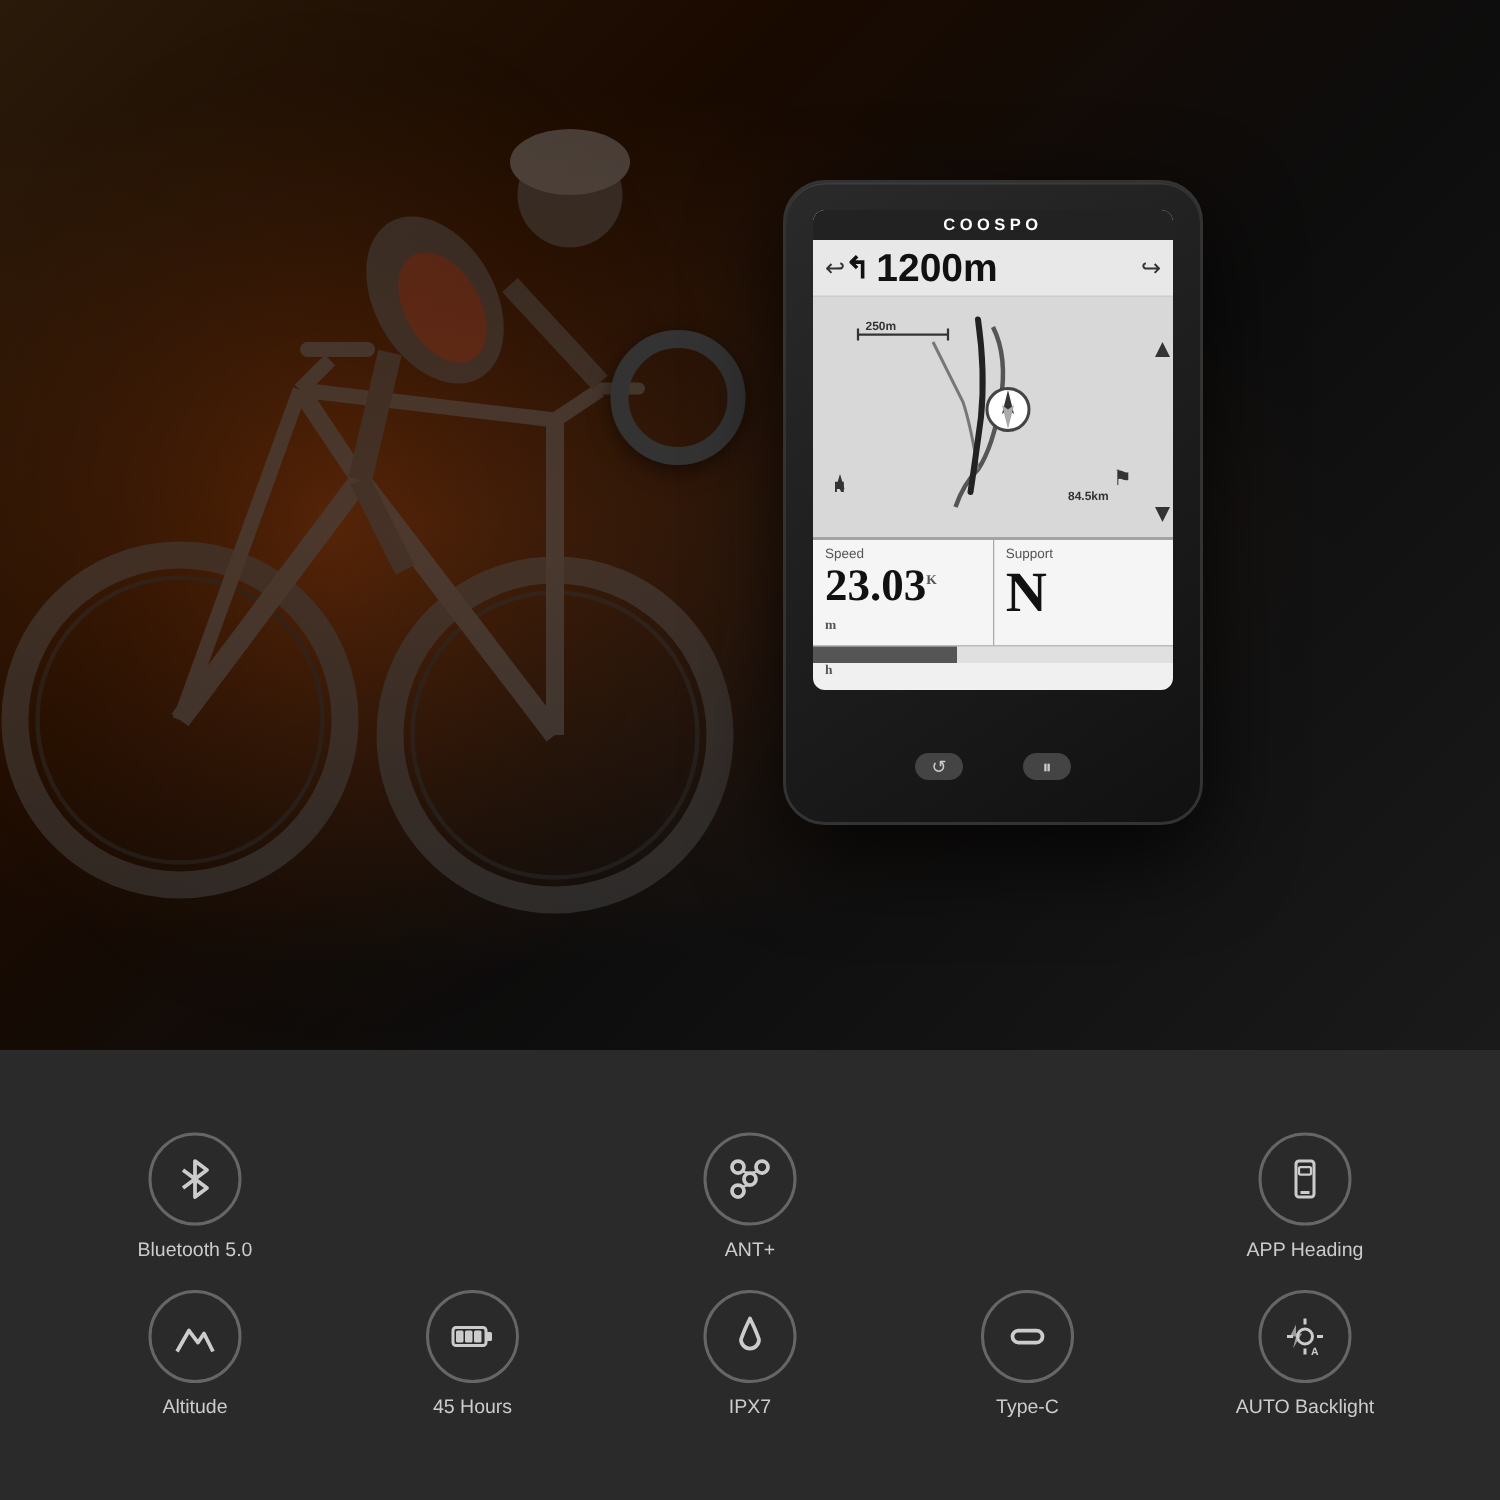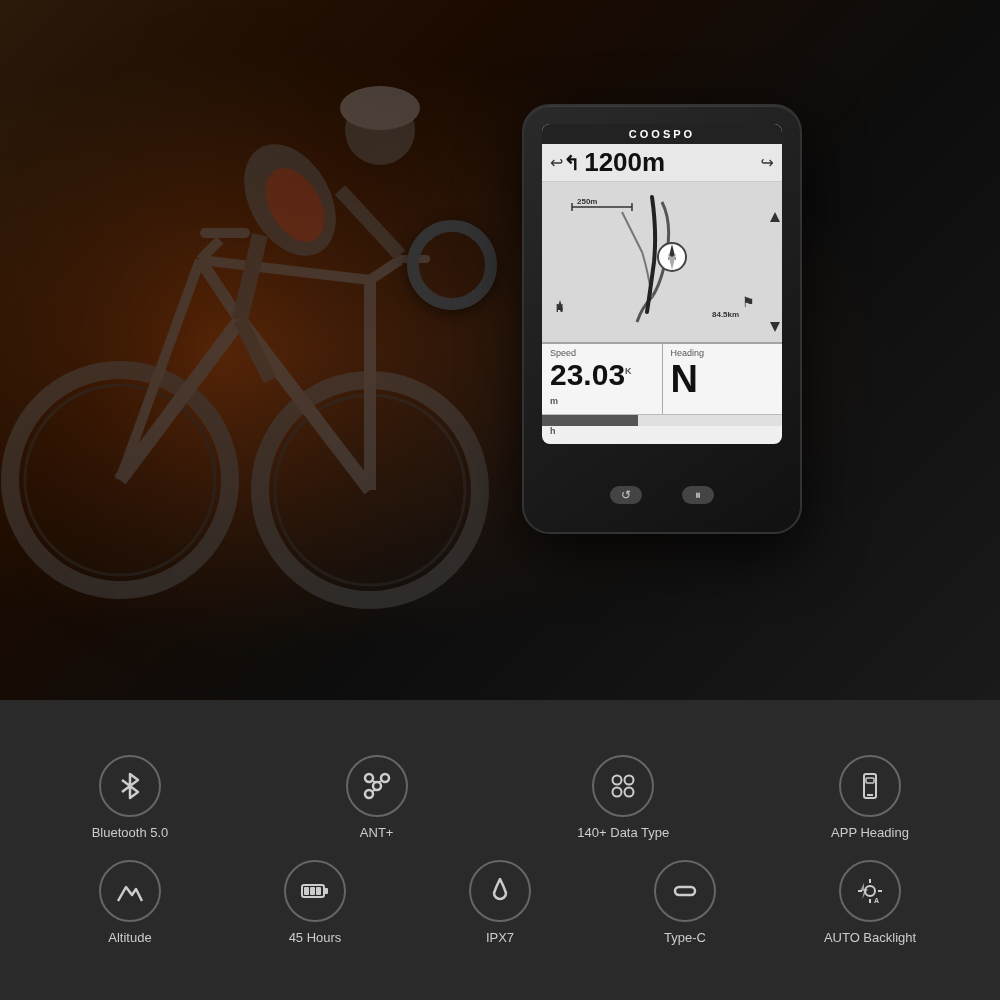--- a/index.html
+++ b/index.html
@@ -42,21 +42,21 @@
       top: 50%;
       left: 50%;
       transform: translate(-10%, -50%);
       width: 380px;
       height: 560px;
     }
 
     
     .gps-device {
       position: absolute;
-      top: 34px;
+      top: 50px;
       left: 60px;
       width: 280px;
       height: 430px;
       background: linear-gradient(145deg, #2a2a2a, #111);
       border-radius: 28px;
       box-shadow: 0 20px 60px rgba(0,0,0,0.8), inset 0 1px 0 rgba(255,255,255,0.1);
       border: 2px solid #333;
     }
 
     .device-screen-area {
@@ -127,20 +127,21 @@
       font-size: 9px;
       color: #555;
       margin-bottom: 2px;
     }
 
     .data-value {
       font-size: 30px;
       font-weight: 900;
       color: #111;
       line-height: 1;
+      font-family: Liberation Serif, serif;
     }
 
     .data-unit {
       font-size: 9px;
       color: #555;
       vertical-align: super;
     }
 
     .screen-bottom-bar {
       background: #e0e0e0;
@@ -347,21 +348,21 @@
           </div>
 
           <div class="screen-data-row">
             <div class="data-cell">
               <div class="data-label">Speed</div>
               <div class="data-value">
                 23.03<span class="data-unit">K<br>m<br>h</span>
               </div>
             </div>
             <div class="data-cell">
-              <div class="data-label">Heading</div>
+              <div class="data-label">Support</div>
               <div class="data-value" style="font-size:38px;">N</div>
             </div>
           </div>
 
           <div class="screen-bottom-bar">
             <div style="width:40%;height:100%;background:#555;"></div>
           </div>
         </div>
 
         <div class="device-buttons">
@@ -394,31 +395,20 @@
             <circle cx="8" cy="24" r="4" fill="none" stroke="#ccc" stroke-width="2.5"></circle>
             <line x1="16" y1="12" x2="11" y2="11" stroke="#ccc" stroke-width="1.5"></line>
             <line x1="16" y1="12" x2="21" y2="11" stroke="#ccc" stroke-width="1.5"></line>
             <line x1="16" y1="20" x2="11" y2="21" stroke="#ccc" stroke-width="1.5"></line>
           </svg>
         </div>
         <span class="feature-label">ANT+</span>
       </div>
 
 
-      <div class="feature-item">
-        <div class="feature-icon-circle">
-          <svg class="icon-svg" viewBox="0 0 32 32" xmlns="http://www.w3.org/2000/svg">
-            <circle cx="10" cy="10" r="4.5" fill="none" stroke="#ccc" stroke-width="2"></circle>
-            <circle cx="22" cy="10" r="4.5" fill="none" stroke="#ccc" stroke-width="2"></circle>
-            <circle cx="10" cy="22" r="4.5" fill="none" stroke="#ccc" stroke-width="2"></circle>
-            <circle cx="22" cy="22" r="4.5" fill="none" stroke="#ccc" stroke-width="2"></circle>
-          </svg>
-        </div>
-        <span class="feature-label">140+ Data Type</span>
-      </div>
 
       <div class="feature-item">
         <div class="feature-icon-circle">
           <svg class="icon-svg" viewBox="0 0 32 32" xmlns="http://www.w3.org/2000/svg">
             <rect x="10" y="4" width="12" height="24" rx="2" fill="none" stroke="#ccc" stroke-width="2"></rect>
             <line x1="13" y1="25" x2="19" y2="25" stroke="#ccc" stroke-width="2"></line>
             <rect x="12" y="8" width="8" height="5" rx="1" fill="none" stroke="#ccc" stroke-width="1.5"></rect>
           </svg>
         </div>
         <span class="feature-label">APP Heading</span>

